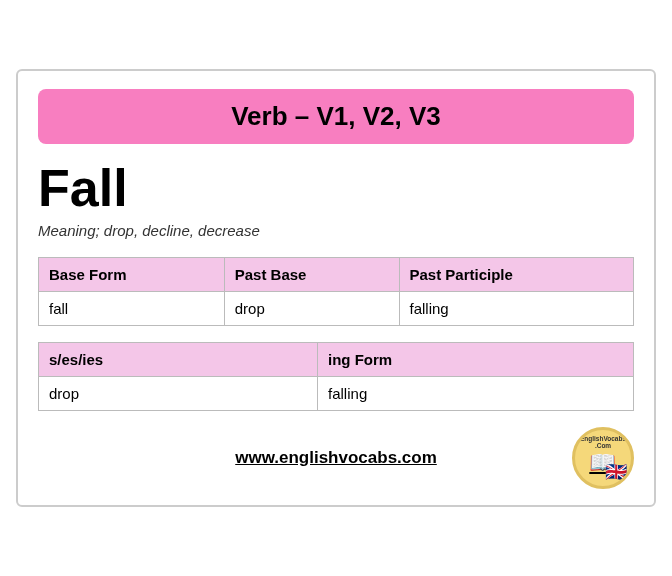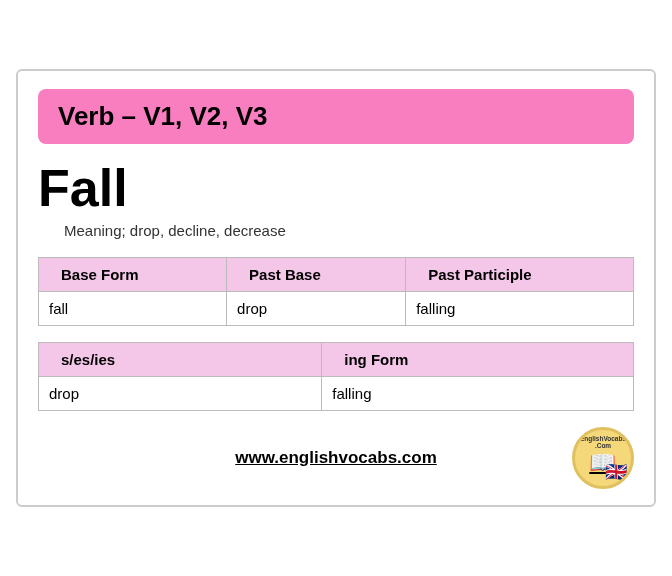--- a/index.html
+++ b/index.html
@@ -15,51 +15,52 @@
     .card {
       width: 640px;
       background: #fff;
       border: 2px solid #ccc;
       border-radius: 6px;
       padding: 18px 20px 16px 20px;
     }
     .title-banner {
       background: #f87ec0;
       border-radius: 8px;
+      text-align: center;
       padding: 12px 20px;
       margin-bottom: 16px;
     }
     .title-banner span {
       font-size: 26px;
       font-weight: bold;
       color: #000;
     }
     .word-title {
       font-size: 52px;
       font-weight: 900;
       color: #000;
       margin-bottom: 4px;
       line-height: 1.1;
     }
     .meaning {
       font-size: 15px;
+      font-style: italic;
       color: #333;
       margin-bottom: 18px;
-      margin-left: 26px;
     }
     table {
       width: 100%;
       border-collapse: collapse;
       margin-bottom: 16px;
     }
     table th {
       background: #f4c6e8;
       font-weight: bold;
       font-size: 15px;
-      padding: 8px 22px;
+      padding: 8px 10px;
       border: 1px solid #bbb;
       text-align: left;
     }
     table td {
       font-size: 15px;
       padding: 8px 10px;
       border: 1px solid #bbb;
       background: #fff;
     }
     .footer {

